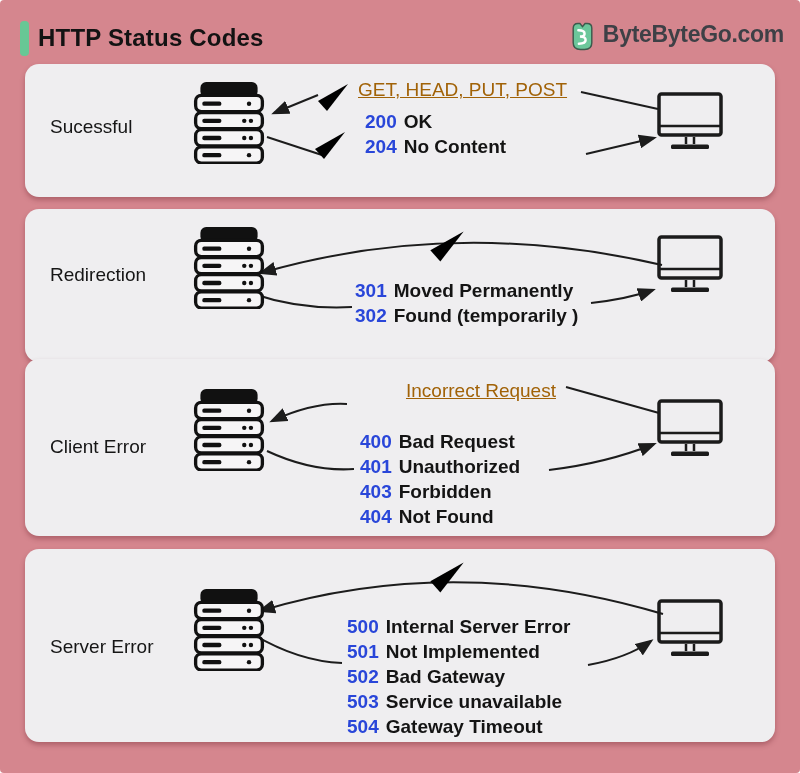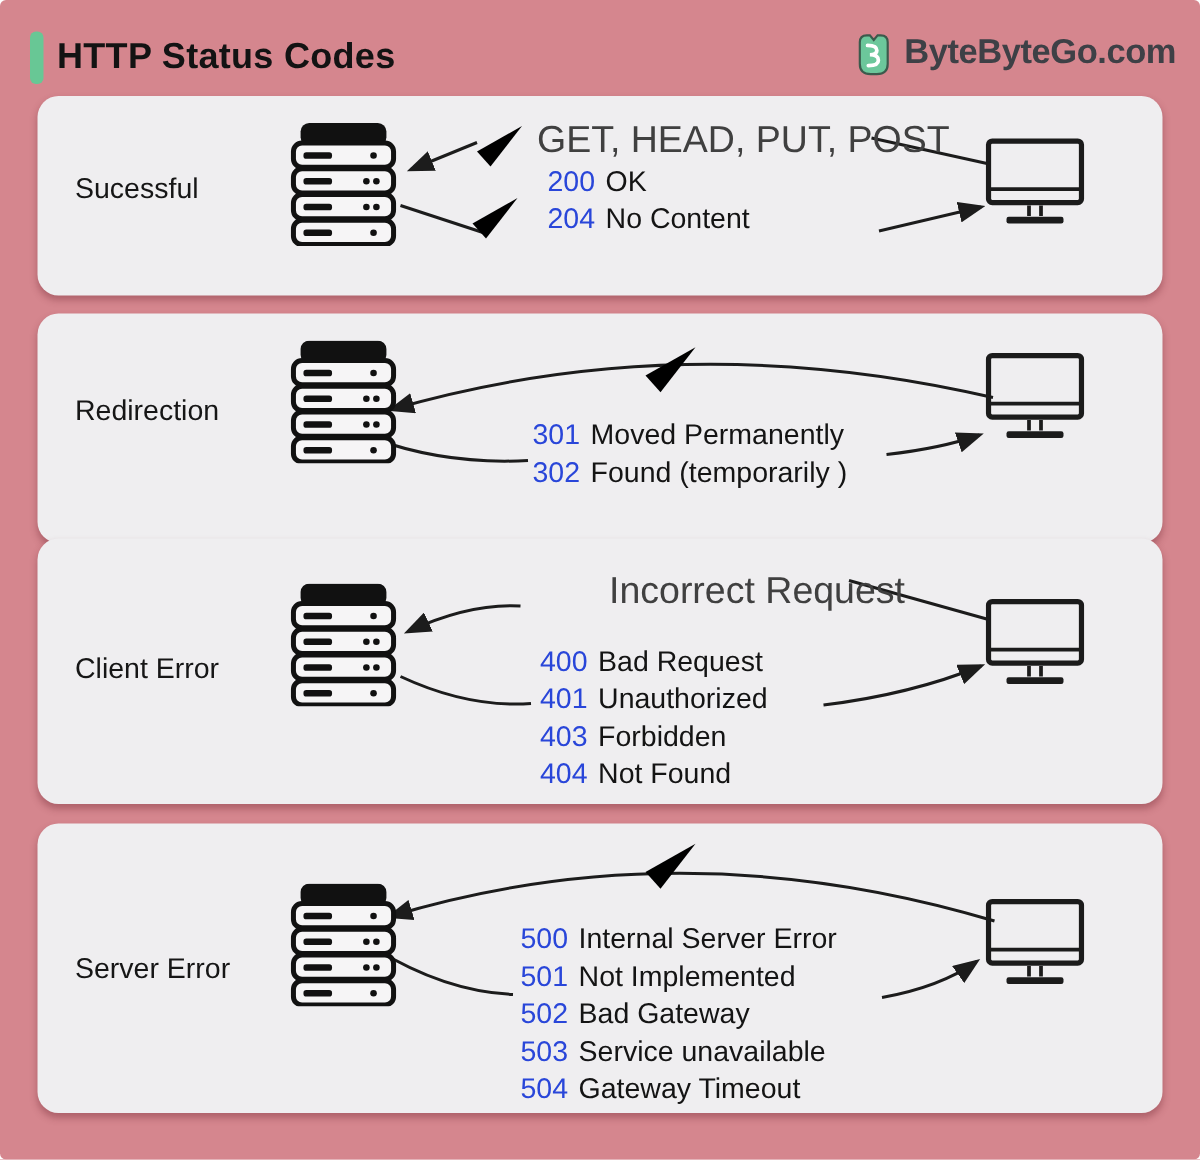--- a/index.html
+++ b/index.html
@@ -23,22 +23,22 @@
   #panel-1 { top:64px;  height:133px; }
   #panel-2 { top:209px; height:153px; }
   #panel-3 { top:359px; height:177px; }
   #panel-4 { top:549px; height:193px; }
 
   .sec-label { position:absolute; left:25px; width:160px; text-align:left;
                font-size:19px; color:#161616; }
   .arrows { position:absolute; inset:0; width:100%; height:100%; }
   .arrows path { stroke:#1c1c1c; stroke-width:2; fill:none; }
   .abs { position:absolute; }
-  .annotation { position:absolute; font-size:25px; color:#404040; white-space:nowrap; }
-  .codes { position:absolute; font-size:19px; line-height:25px; color:#141414; white-space:nowrap; }
+  .annotation { position:absolute; font-size:19px; color:#a16207; white-space:nowrap;text-decoration:underline; }
+  .codes { position:absolute; font-size:19px; line-height:25px; color:#141414; white-space:nowrap;font-weight:bold; }
   .code { color:#2946d9; margin-right:7px; }
 
   .server-shape .cap { fill:#111; }
   .server-shape .unit { fill:#f6f5f6; stroke:#111; stroke-width:3.5; }
   .server-shape .slot { fill:#111; }
   .server-shape .dot  { fill:#111; }
   .monitor-shape .screen { fill:none; stroke:#1b1b1b; stroke-width:3.5; }
   .monitor-shape .thin   { stroke:#1b1b1b; stroke-width:2.5; fill:none; }
   .monitor-shape .base   { fill:#1b1b1b; }
 </style>

